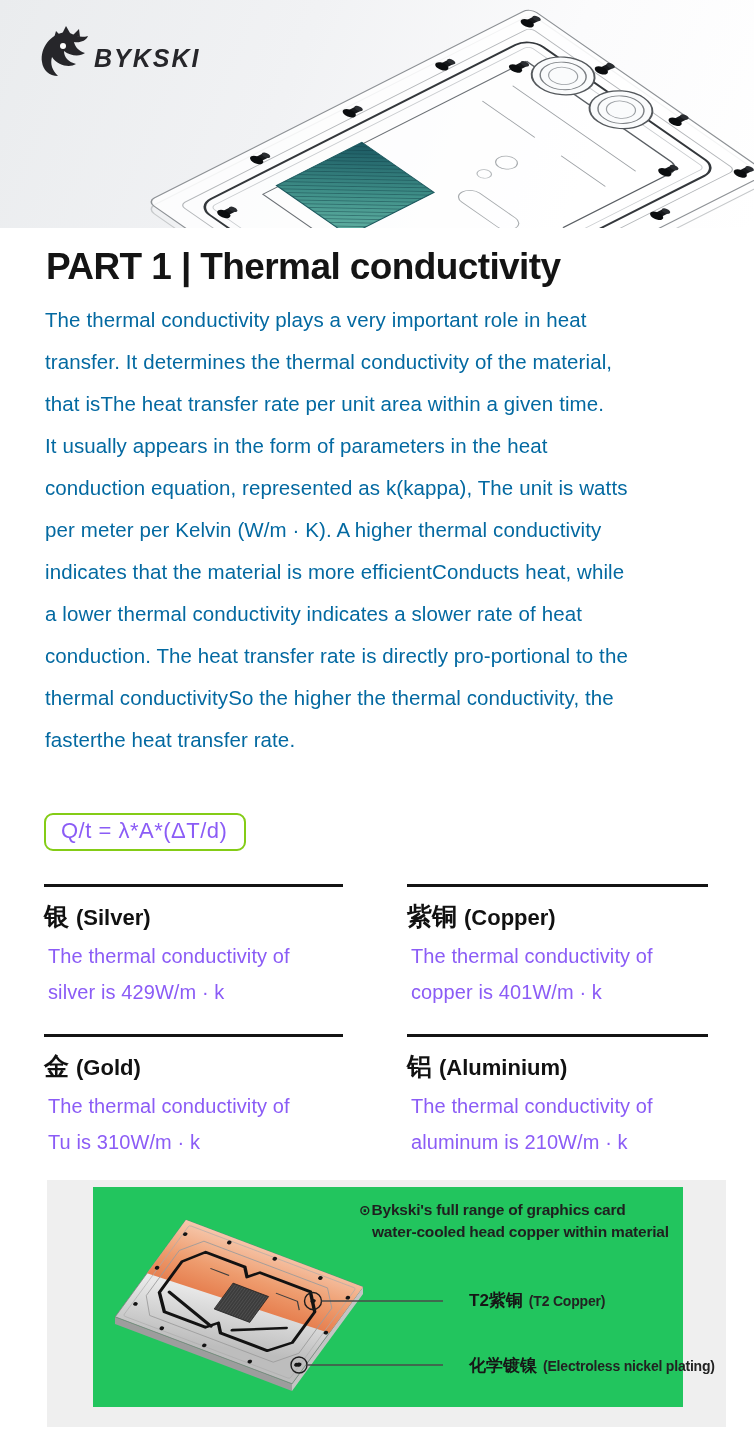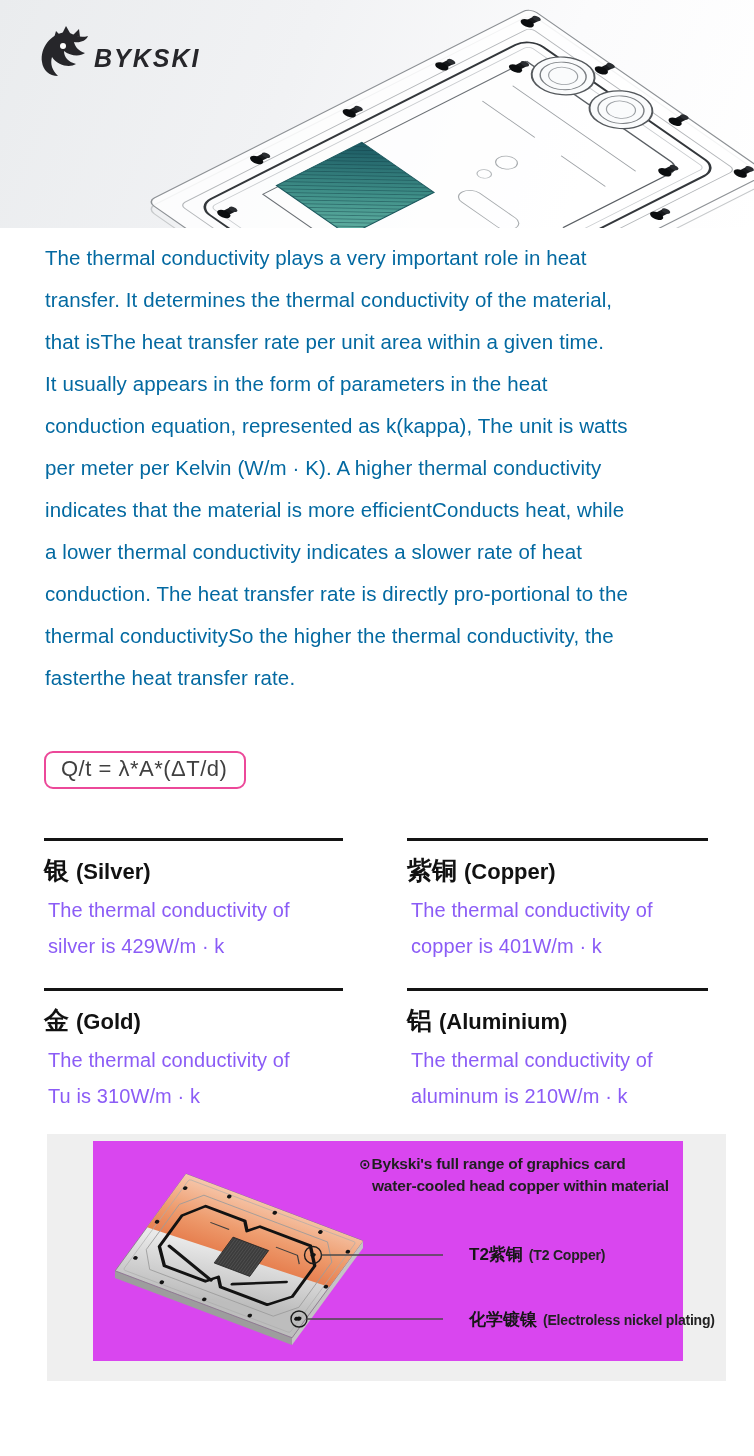--- a/index.html
+++ b/index.html
@@ -26,24 +26,24 @@
     font-size:37px;line-height:46px;font-weight:600;
     letter-spacing:-0.6px;color:#141414;
   }
   .intro{
     margin:9px 40px 0 45px;
     font-size:20.5px;line-height:42px;font-weight:300;
     letter-spacing:0.1px;color:#0369a1;
     white-space:pre-line;
   }
   .formula{
-    display:inline-block;margin:52px 0 16px 44px;
-    border:2px solid #ec4899;border-radius:9px;
+    display:inline-block;margin:52px 0 0 44px;
+    border:2px solid #84cc16;border-radius:9px;
     padding:3px 17px 5px 15px;
-    font-size:22px;color:#404040;letter-spacing:0.5px;
+    font-size:22px;color:#8b5cf6;letter-spacing:0.5px;
   }
 
   
   .materials{
     display:grid;
     grid-template-columns:299px 301px;
     grid-auto-rows:126px;
     column-gap:64px;row-gap:24px;
     margin:33px 0 0 44px;
   }
@@ -58,21 +58,21 @@
   }
 
   
   .plate-card{
     margin:20px 0 0 47px;
     width:679px;height:247px;
     background:#efefef;
   }
   .plate-inner{
     position:relative;top:7px;left:46px;
-    width:590px;height:220px;background:#d946ef;
+    width:590px;height:220px;background:#22c55e;
   }
   .plate-inner svg{position:absolute;left:0;top:0;}
   .fig-title{
     position:absolute;left:266px;top:12px;width:320px;
     font-size:15.5px;font-weight:700;line-height:22px;
     letter-spacing:-0.2px;color:#1f1f1f;
   }
   .fig-title .l2{padding-left:13px;display:block;}
   .bullet{font-size:14px;margin-right:1px;}
   .ann{position:absolute;left:376px;display:flex;align-items:center;white-space:nowrap;}
@@ -162,20 +162,21 @@
                    C43,25 39,21 38,16 C44,17 50,15 52,10 C45,12 40,10 36,8 C34,7 32,6 30,6 Z"></path>
           <path fill="#26262a" d="M26,8 L30,0 L34,7 Z M36,10 L43,3 L44,11 Z M18,12 L20,5 L25,10 Z"></path>
           <circle cx="27" cy="20" r="3" fill="#fff"></circle>
         </g>
         <text x="58" y="41" font-size="25" font-weight="bold" font-style="italic" letter-spacing="2" fill="#26262a">BYKSKI</text>
       </svg>
     </div>
   </header>
 
   <main>
+    <h1>PART 1 | Thermal conductivity</h1>
 
     <p class="intro">The thermal conductivity plays a very important role in heat
 transfer. It determines the thermal conductivity of the material,
 that isThe heat transfer rate per unit area within a given time.
 It usually appears in the form of parameters in the heat
 conduction equation, represented as k(kappa), The unit is watts
 per meter per Kelvin (W/m · K). A higher thermal conductivity
 indicates that the material is more efficientConducts heat, while
 a lower thermal conductivity indicates a slower rate of heat
 conduction. The heat transfer rate is directly pro-portional to the

